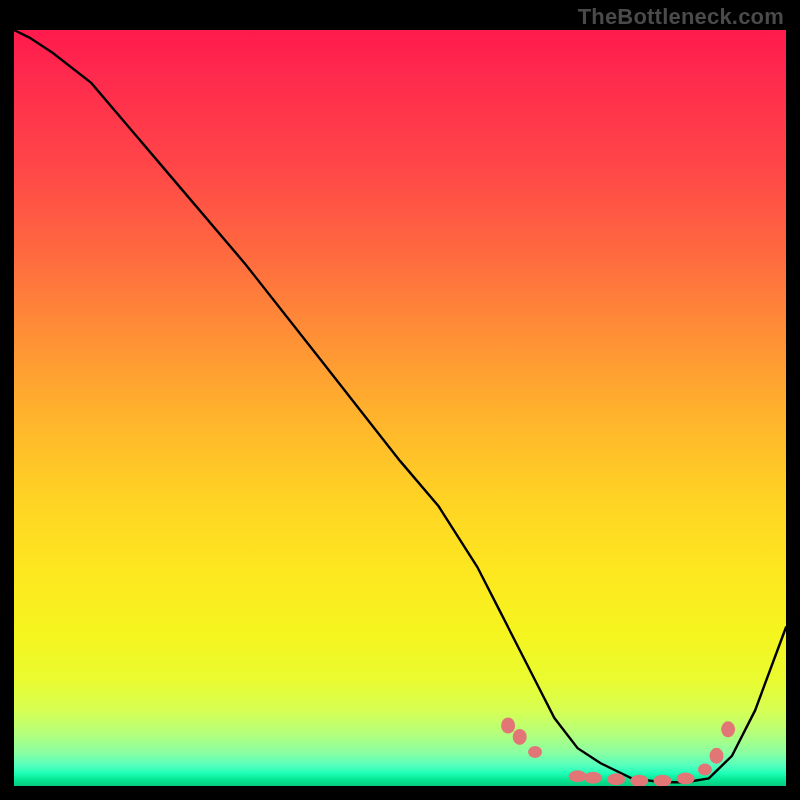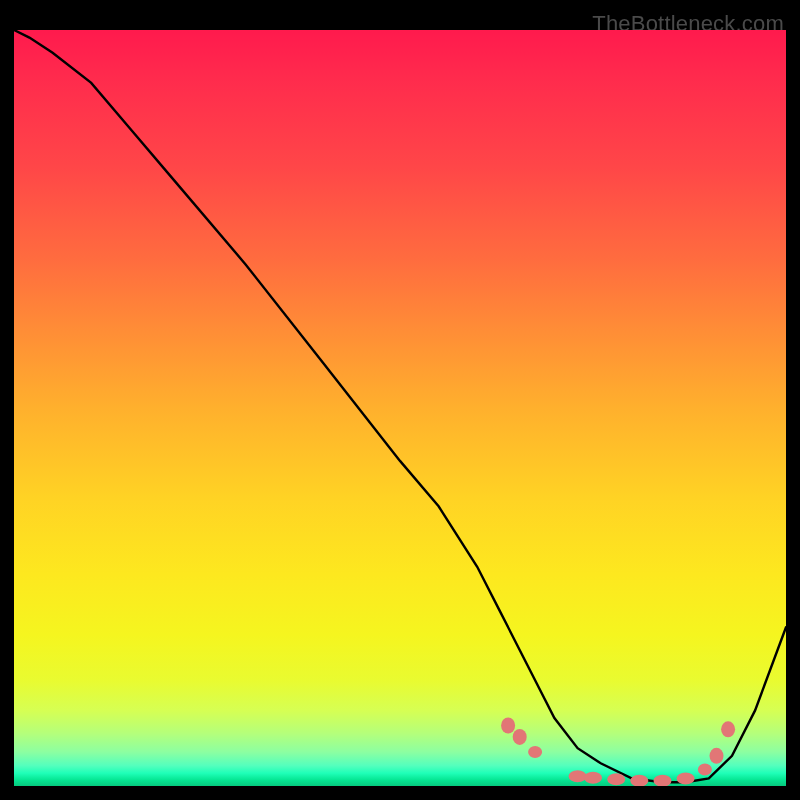--- a/index.html
+++ b/index.html
@@ -12,25 +12,25 @@
     font-family: Arial, Helvetica, sans-serif;
   }
   .outer {
     width: 800px;
     height: 800px;
     background: #000;
     position: relative;
   }
   .watermark {
     position: absolute;
-    top: 11px;
+    top: 4px;
     right: 16px;
     color: #4a4a4a;
     font-size: 22px;
-    font-weight: 400;
+    font-weight: 700;
     letter-spacing: 0.2px;
     margin-left: 44px;
   }
   .plot {
     position: absolute;
     left: 14px;
     top: 30px;
     width: 772px;
     height: 756px;
     background: linear-gradient(to bottom,

